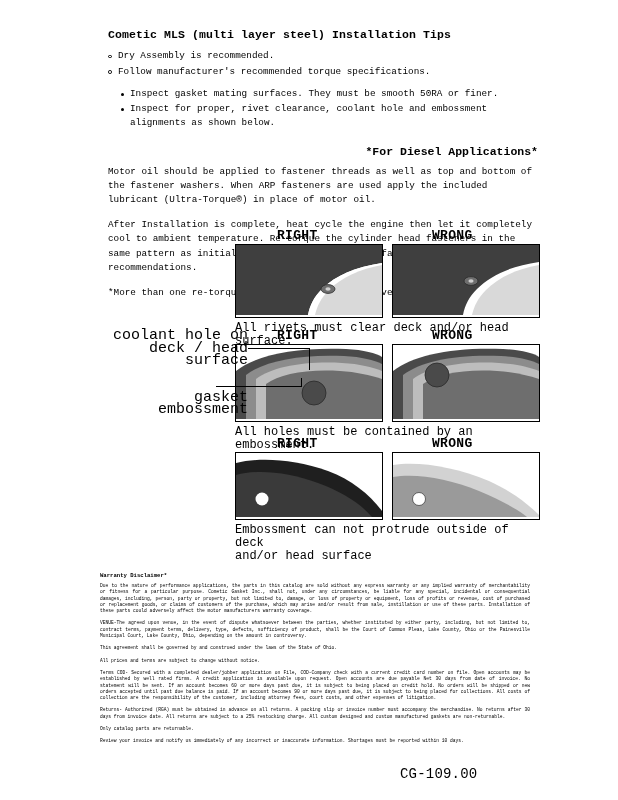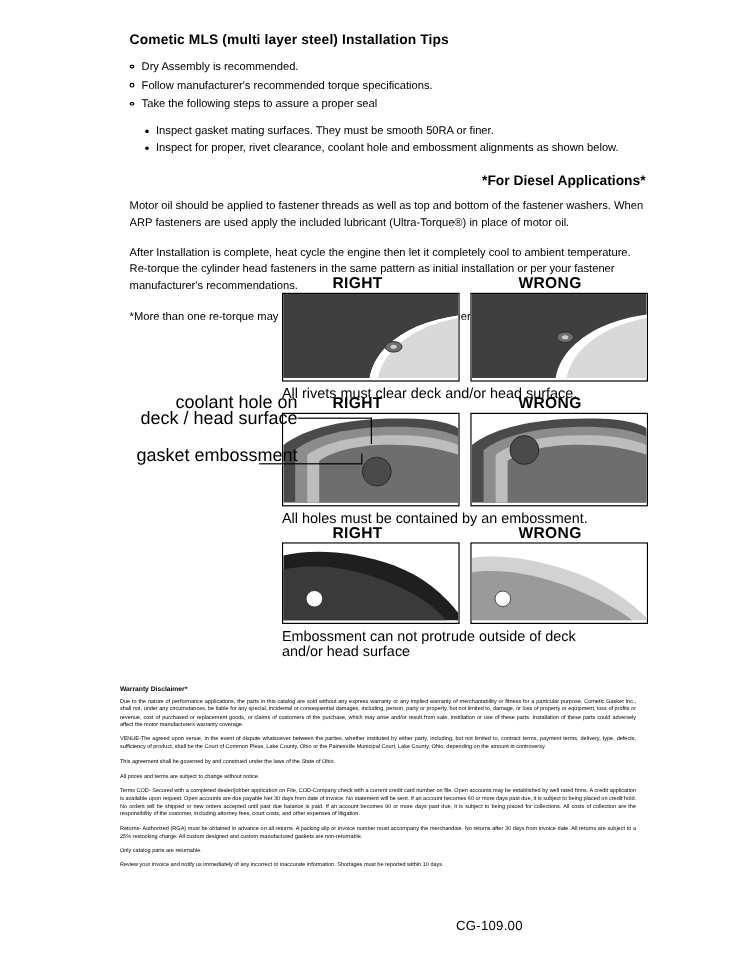--- a/index.html
+++ b/index.html
@@ -14,20 +14,21 @@
     color: #000000;
     position: relative;
     overflow: hidden;
   }
   .page {
     position: relative;
     width: 618px;
     height: 604px;
     padding: 0;
     box-sizing: border-box;
+    font-family: Liberation Mono, monospace;
   }
   .content {
     position: absolute;
     left: 108px;
     top: 28px;
     width: 430px;
   }
   h1.title {
     font-size: 11.5px;
     font-weight: bold;
@@ -163,39 +164,38 @@
     margin: 0 0 4px 0;
   }
   .warranty p {
     font-size: 4.6px;
     line-height: 6.3px;
     margin: 0 0 6px 0;
     text-align: justify;
   }
   .footer-code {
     position: absolute;
-    left: 380px;
+    left: 400px;
     top: 766px;
-    font-size: 11px;
+    font-size: 14px;
     font-weight: normal;
     letter-spacing: 0.2px;
   }
 </style>
 </head>
 <body>
 
 <div class="page">
 
   <div class="content">
     <h1 class="title">Cometic MLS (multi layer steel) Installation Tips</h1>
 
     <ul class="bullet-list">
       <li><span class="circ"></span><span>Dry Assembly is recommended.</span></li>
       <li><span class="circ"></span><span>Follow manufacturer's recommended torque specifications.</span></li>
-      <li><span class="circ"></span><span>Take the following steps to assure a proper seal</span></li>
     </ul>
 
     <ul class="sub-list">
       <li><span class="dot"></span><span>Inspect gasket mating surfaces.  They must be smooth 50RA or finer.</span></li>
       <li><span class="dot"></span><span>Inspect for proper, rivet clearance, coolant hole and embossment alignments as shown below.</span></li>
     </ul>
 
     <h2 class="subtitle">*For Diesel Applications*</h2>
     <p class="para">Motor oil should be applied to fastener threads as well as top and bottom of the fastener washers.  When ARP fasteners are used apply the included lubricant (Ultra-Torque®) in place of motor oil.</p>
     <p class="para">After Installation is complete, heat cycle the engine then let it completely cool to ambient temperature. Re-torque the cylinder head fasteners in the same pattern as initial installation or per your fastener manufacturer's recommendations.</p>
@@ -258,21 +258,21 @@
           <circle cx="44" cy="30" r="12" fill="#4a4a4a" stroke="#2a2a2a" stroke-width="0.8"></circle>
         </svg>
       </div>
     </div>
     <p class="cap">All holes must be contained by an embossment.</p>
   </div>
 
   <div class="callouts">
     <div class="callout-line">coolant hole on</div>
     <div class="callout-line">deck / head surface</div>
-    <div class="callout-line" style="margin-top:19px;">gasket embossment</div>
+    <div class="callout-line" style="margin-top:24px;">gasket embossment</div>
   </div>
   <div class="leader" style="left:248px; top:348px; width:62px; height:1px;"></div>
   <div class="leader" style="left:309px; top:348px; width:1px; height:22px;"></div>
   <div class="leader" style="left:216px; top:386px; width:86px; height:1px;"></div>
   <div class="leader" style="left:301px; top:378px; width:1px; height:9px;"></div>
 
   <div class="figures" style="top:436px;">
     <div class="fig-labels">
       <span class="fig-label left">RIGHT</span>
       <span class="fig-label right">WRONG</span>

